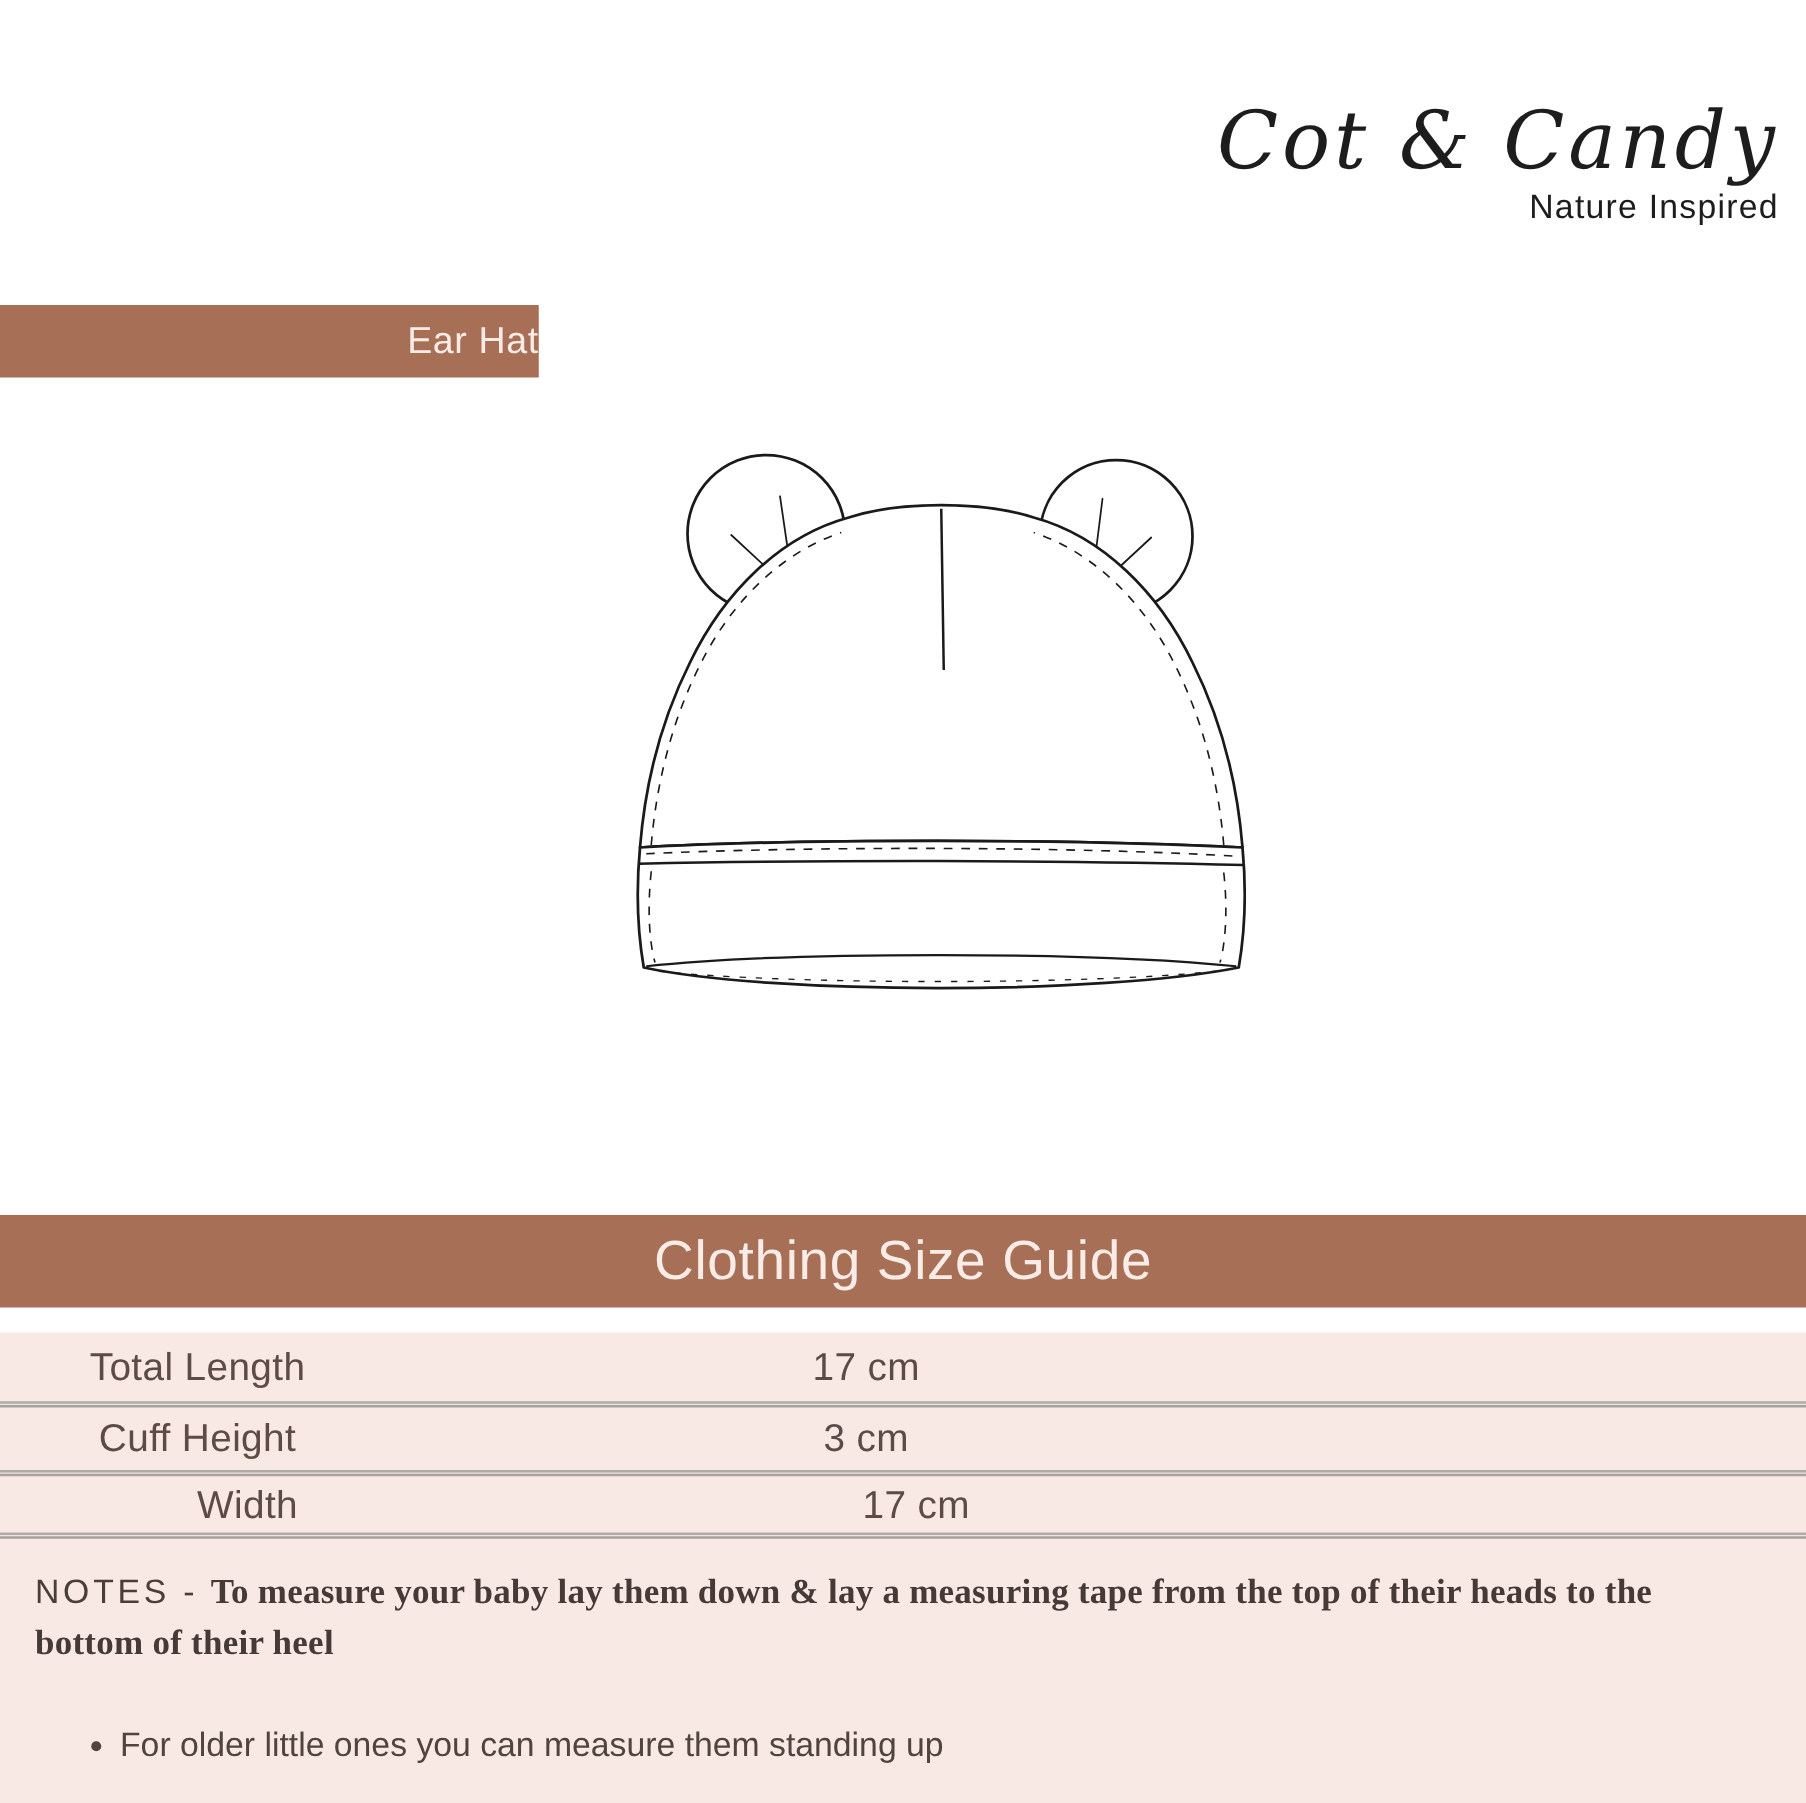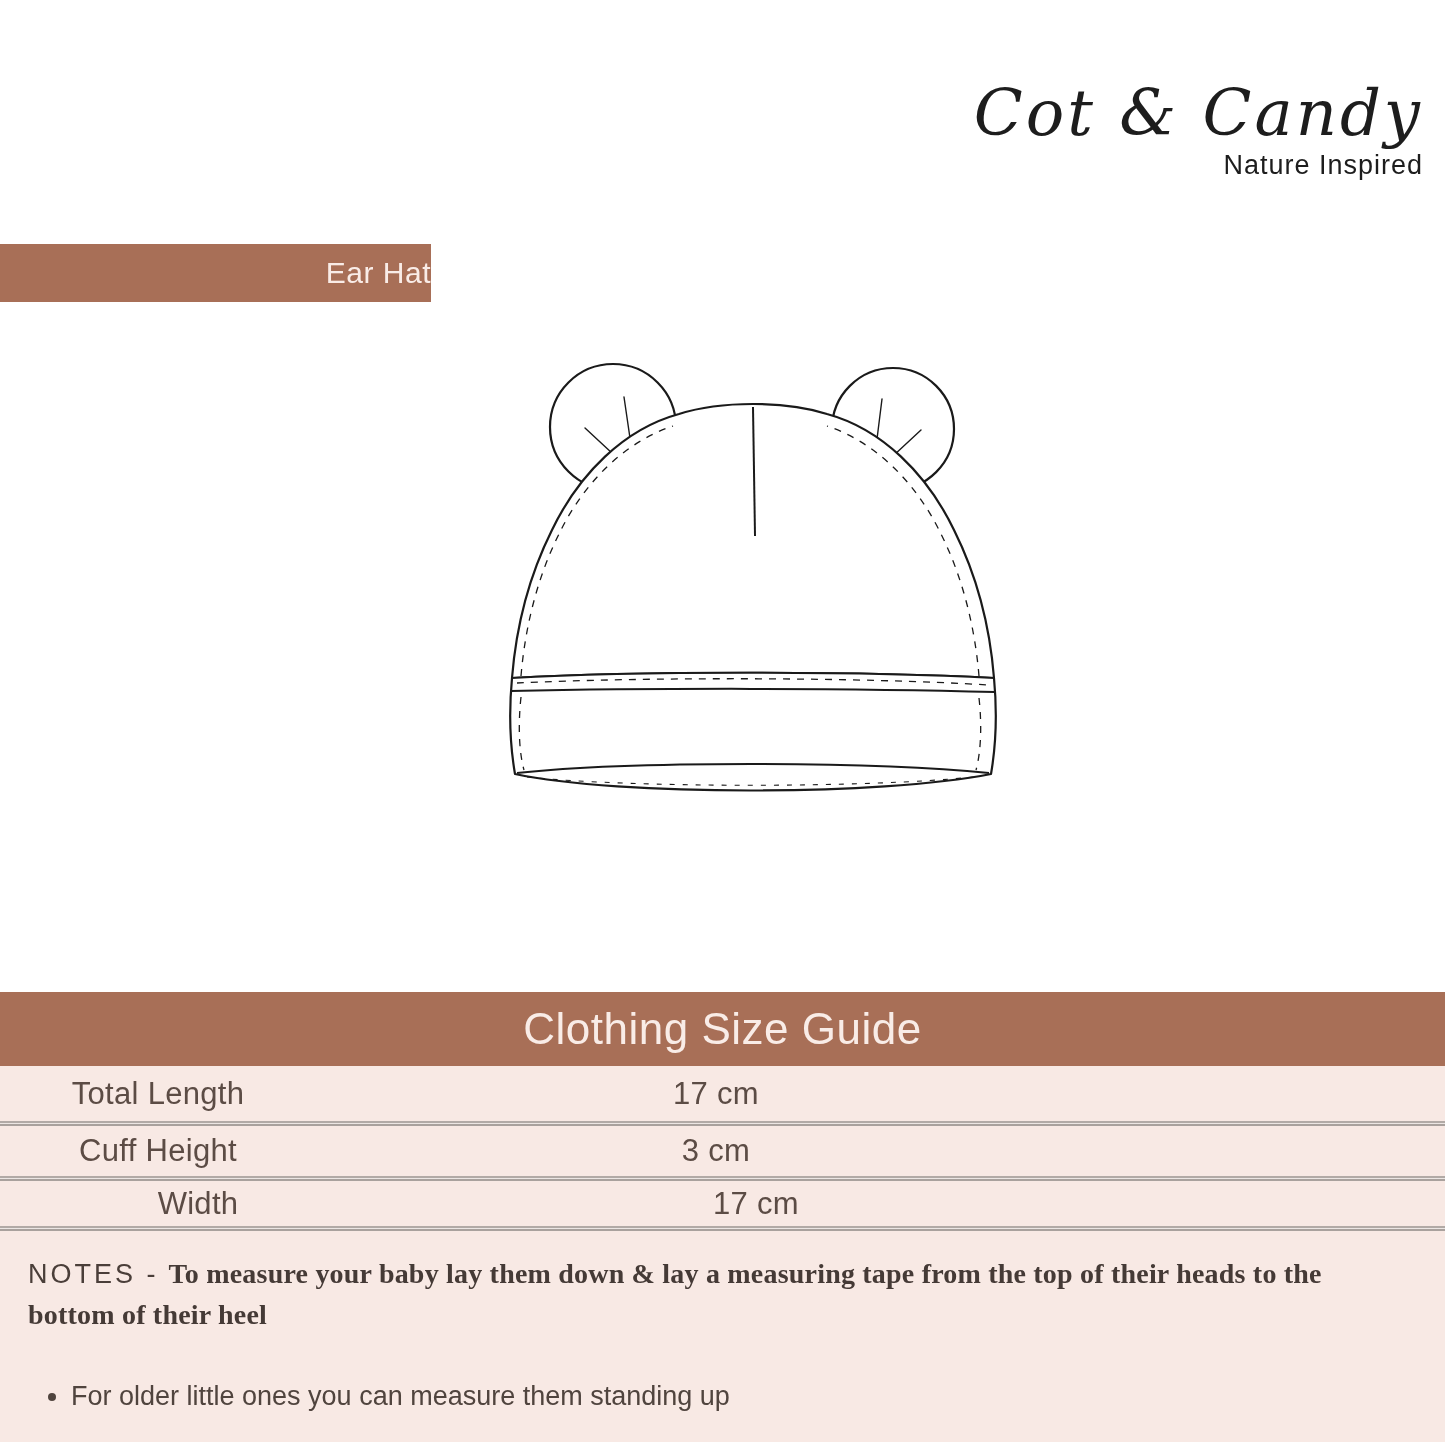--- a/index.html
+++ b/index.html
@@ -24,39 +24,39 @@
   .product-banner {
     position:absolute; top:244px; left:0; width:431px; height:58px;
     display:flex; align-items:center; justify-content:flex-end;
     font-size:30px; letter-spacing:0.5px;
   }
   
   .hat-figure { position:absolute; top:360px; left:503px; width:494px; height:445px; margin:0; }
   .hat-figure svg { width:100%; height:100%; display:block; }
   
   .size-banner {
-    position:absolute; top:992px; left:0; width:1445px; height:74px;
+    position:absolute; top:972px; left:0; width:1445px; height:74px;
     display:flex; align-items:center; justify-content:center;
     font-size:44px; letter-spacing:0.5px;
   }
   
   .lower { position:absolute; top:1066px; left:0; width:1445px; height:376px; }
-  .size-row { display:grid; grid-template-columns:316px 754px 1fr; align-items:center;gap:23px; }
+  .size-row { display:grid; grid-template-columns:316px 754px 1fr; align-items:center; }
   .size-row.r1 { height:55px; }
   .size-row.r2 { height:50px; }
   .size-row.r3 { height:45px;margin-left:40px; }
   .size-label, .size-value { text-align:center; font-size:31px; color:#5c4c45; letter-spacing:0.3px; }
   .row-divider {
     height:1px; background:#ece6e3;
     border-top:2px solid #b2aaa6; border-bottom:2px solid #a9a19d;
   }
   .notes-line { margin:24px 36px 0 28px; line-height:37px; }
   .notes-heading { font-size:27px; letter-spacing:3px; color:#4a3e39; margin-right:10px; }
   .notes-lead { font-weight:bold; font-size:28px; color:#453a36; letter-spacing:0.2px;font-family:Liberation Serif, serif; }
-  .notes-bullets { margin:42px 40px 0 0; padding-left:71px; list-style:disc; font-size:27px; color:#50443e; }
+  .notes-bullets { margin:42px 40px 0 0; padding-left:96px; list-style:disc; font-size:27px; color:#50443e; }
   .notes-bullets li { margin-bottom:31px; line-height:34px; }
 </style>
 </head>
 <body>
 
 <div class="page">
 
   <header class="brand">
     <div class="brand-script">Cot &amp; Candy</div>
     <div class="brand-tagline">Nature Inspired</div>

